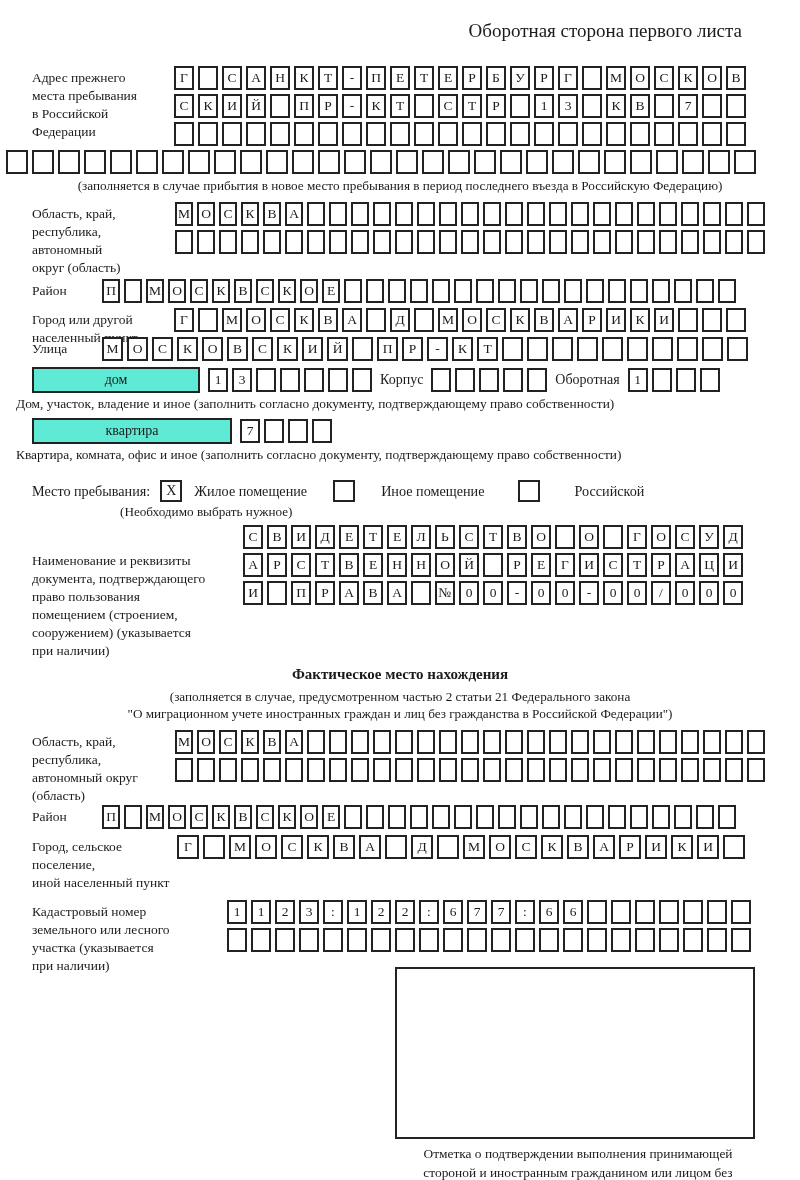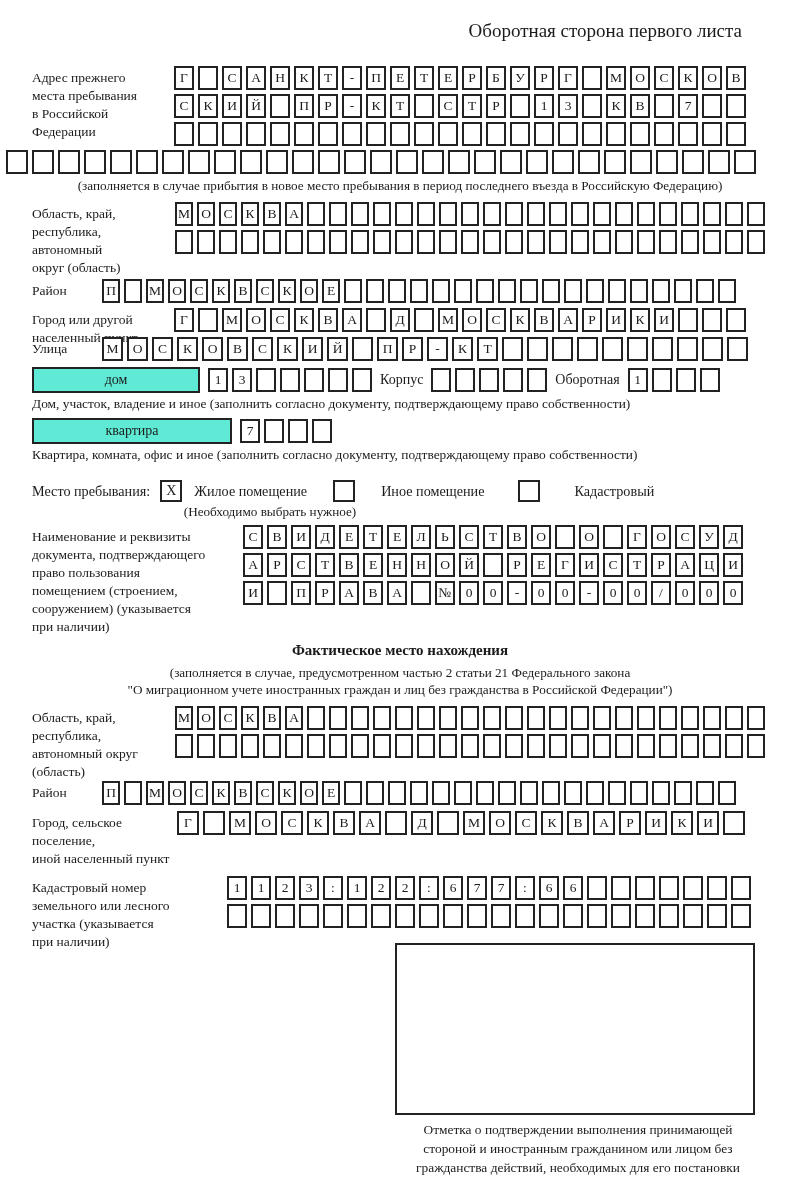--- a/index.html
+++ b/index.html
@@ -9,21 +9,21 @@
     background: #ffffff; color: #1b1b1b; overflow: hidden;
     font-family: "Liberation Serif", "DejaVu Serif", serif;
   }
   .top-note { padding-top: 20px; padding-right: 58px; text-align: right; font-size: 19px; }
   .frow { display: flex; align-items: flex-start; margin-left: 32px; }
   .lbl { font-size: 13.5px; line-height: 18px; padding-top: 3px; }
   .prelbl { white-space: pre-line; }
   .lw142 { flex: 0 0 142px; }
   .lw123 { flex: 0 0 123px; }
   .lw70  { flex: 0 0 70px; }
-  .lw211 { flex: 0 0 211px; }
+  .lw211 { flex: 0 0 211px; margin-top: 24px; }
   .lw145 { flex: 0 0 145px; }
   .lw175 { flex: 0 0 175px; }
   .rows { display: flex; flex-direction: column; gap: 4px; }
   .cellrow { display: flex; gap: 4px; }
   .cell {
     height: 24px; border: 2px solid #222; background: #fff; flex: 0 0 auto;
     display: flex; align-items: center; justify-content: center;
     font-size: 13.5px; line-height: 1;
   }
   .w18 .cell { width: 18px; }
@@ -43,30 +43,30 @@
   .mt0 { margin-top: 0; }
   .mtneg10 { margin-top: -10px; }
   .domrow { align-items: center; margin-top: 6px; }
   .widebox {
     border: 2px solid #222; height: 26px; display: flex; align-items: center;
     justify-content: center; font-size: 14px; background: #5eead4;
   }
   .dombox { width: 168px; margin-right: 8px; }
   .kvbox { width: 200px; margin-right: 8px; }
   .inline-lbl { font-size: 14px; margin: 4px 8px; white-space: nowrap; text-align: right; }
-  .small-note { margin-left: 32px; margin-top: 3px; font-size: 13.4px; }
+  .small-note { margin-left: 16px; margin-top: 3px; font-size: 13.4px; }
   .stayrow { align-items: center; margin-top: 17px; font-size: 14.2px; }
   .stay-lbl { margin-right: 10px; white-space: nowrap; }
   .checkbox {
     width: 22px; height: 22px; border: 2px solid #222; background:#fff; flex: 0 0 auto;
     display: flex; align-items: center; justify-content: center; font-size: 14px;
   }
   .stay-opt { white-space: nowrap; }
   .gap12 { margin-right: 12px; } .gap26 { margin-right: 26px; } .gap34 { margin-right: 34px; }
-  .stay-note { margin-left: 120px; width: 300px; text-align: center; font-size: 13.2px; margin-top: 2px; }
+  .stay-note { margin-left: 120px; width: 300px; font-size: 13.2px; margin-top: 2px; }
   .stamp-box {
     margin-left: 395px; margin-top: -8px; width: 360px; height: 172px;
     border: 2px solid #222; background: #fff;
   }
   .stamp-caption {
     margin-left: 388px; margin-top: 5px; width: 380px; text-align: center;
     font-size: 13.4px; line-height: 19px; white-space: pre-line;
   }
 </style>
 </head>
@@ -401,21 +401,21 @@
   </div>
   <div class="small-note">Квартира, комната, офис и иное (заполнить согласно документу, подтверждающему право собственности)</div>
 
   <div class="frow stayrow">
     <div class="stay-lbl">Место пребывания:</div>
     <div class="checkbox gap12">X</div>
     <div class="stay-opt gap26">Жилое помещение</div>
     <div class="checkbox gap26"></div>
     <div class="stay-opt gap34">Иное помещение</div>
     <div class="checkbox gap34"></div>
-    <div class="stay-opt">Кадастровый</div>
+    <div class="stay-opt">Российской</div>
   </div>
   <div class="stay-note">(Необходимо выбрать нужное)</div>
 
   <div class="frow mt5">
     <div class="lbl prelbl lw211">Наименование и реквизиты
 документа, подтверждающего
 право пользования
 помещением (строением,
 сооружением) (указывается
 при наличии)</div>

